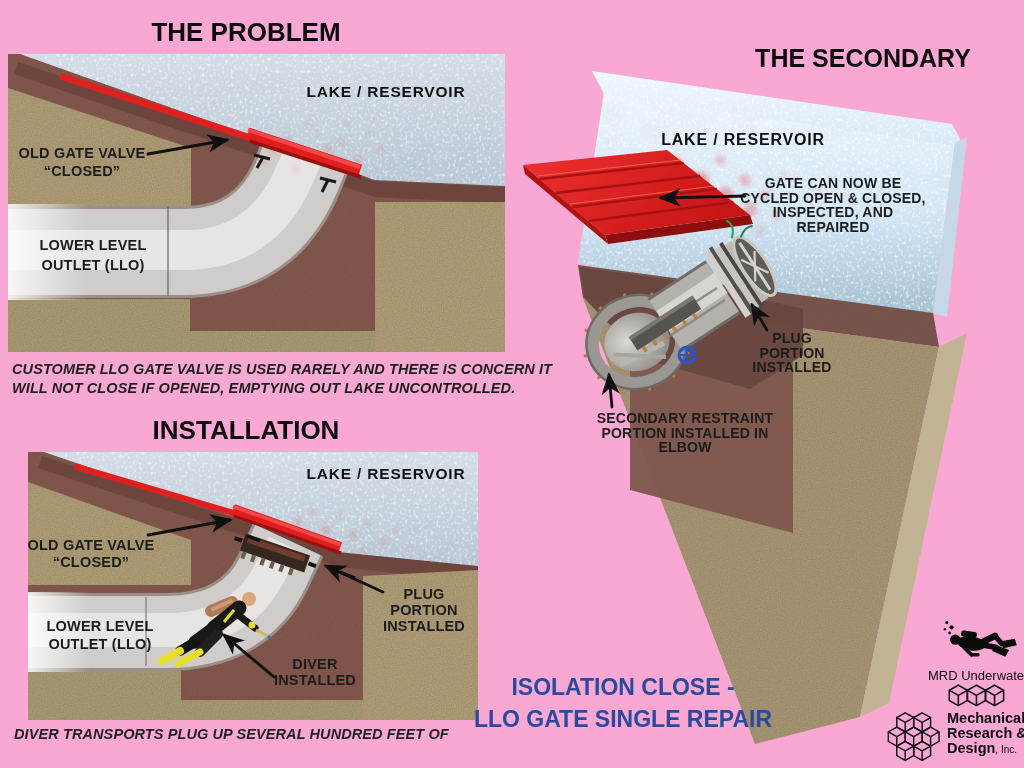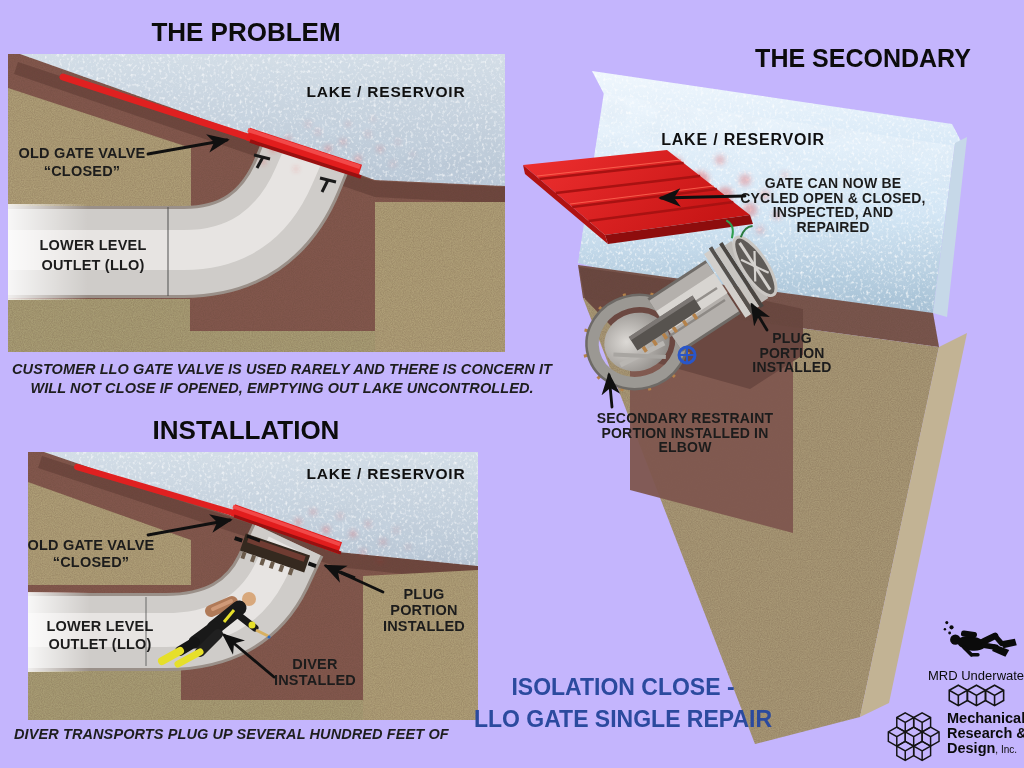--- a/index.html
+++ b/index.html
@@ -1,22 +1,22 @@
 <!DOCTYPE html>
 <html><head>
 <meta charset="utf-8">
 <style>
   html,body{margin:0;padding:0;background:#ffffff;}
-  .stage{position:relative;width:1024px;height:768px;background:#c4b5fd;overflow:hidden;
+  .stage{position:relative;width:1024px;height:768px;background:#f9a8d4;overflow:hidden;
          font-family:"Liberation Sans",sans-serif;}
   .h1{position:absolute;font-weight:800;font-size:26px;letter-spacing:0px;color:#0c0c0c;
       text-align:center;white-space:nowrap;}
   .caption{position:absolute;font-style:italic;font-weight:bold;font-size:14.5px;
            line-height:19px;color:#1e1e1e;letter-spacing:0.1px;}
-  .caption div{white-space:nowrap;text-align:center;}
+  .caption div{white-space:nowrap;}
   .footer-title{position:absolute;left:470px;top:671px;width:306px;text-align:center;
                 font-weight:800;font-size:23px;line-height:32px;letter-spacing:0px;
                 white-space:nowrap;}
   .brand-mrd{position:absolute;left:928px;top:616px;width:100px;text-align:center;}
   .brand-mrd .wordmark{font-size:13px;color:#0b0b0b;white-space:nowrap;}
   .brand-mrd .wordmark b{font-weight:400;}
   .brand-co{position:absolute;left:882px;top:711px;display:flex;align-items:flex-start;gap:3px;}
   .brand-co .txt{font-weight:800;font-size:14.5px;line-height:15px;color:#0b0b0b;white-space:nowrap;}
   .brand-co .inc{font-size:10px;font-weight:normal;}
   svg{position:absolute;display:block;}

